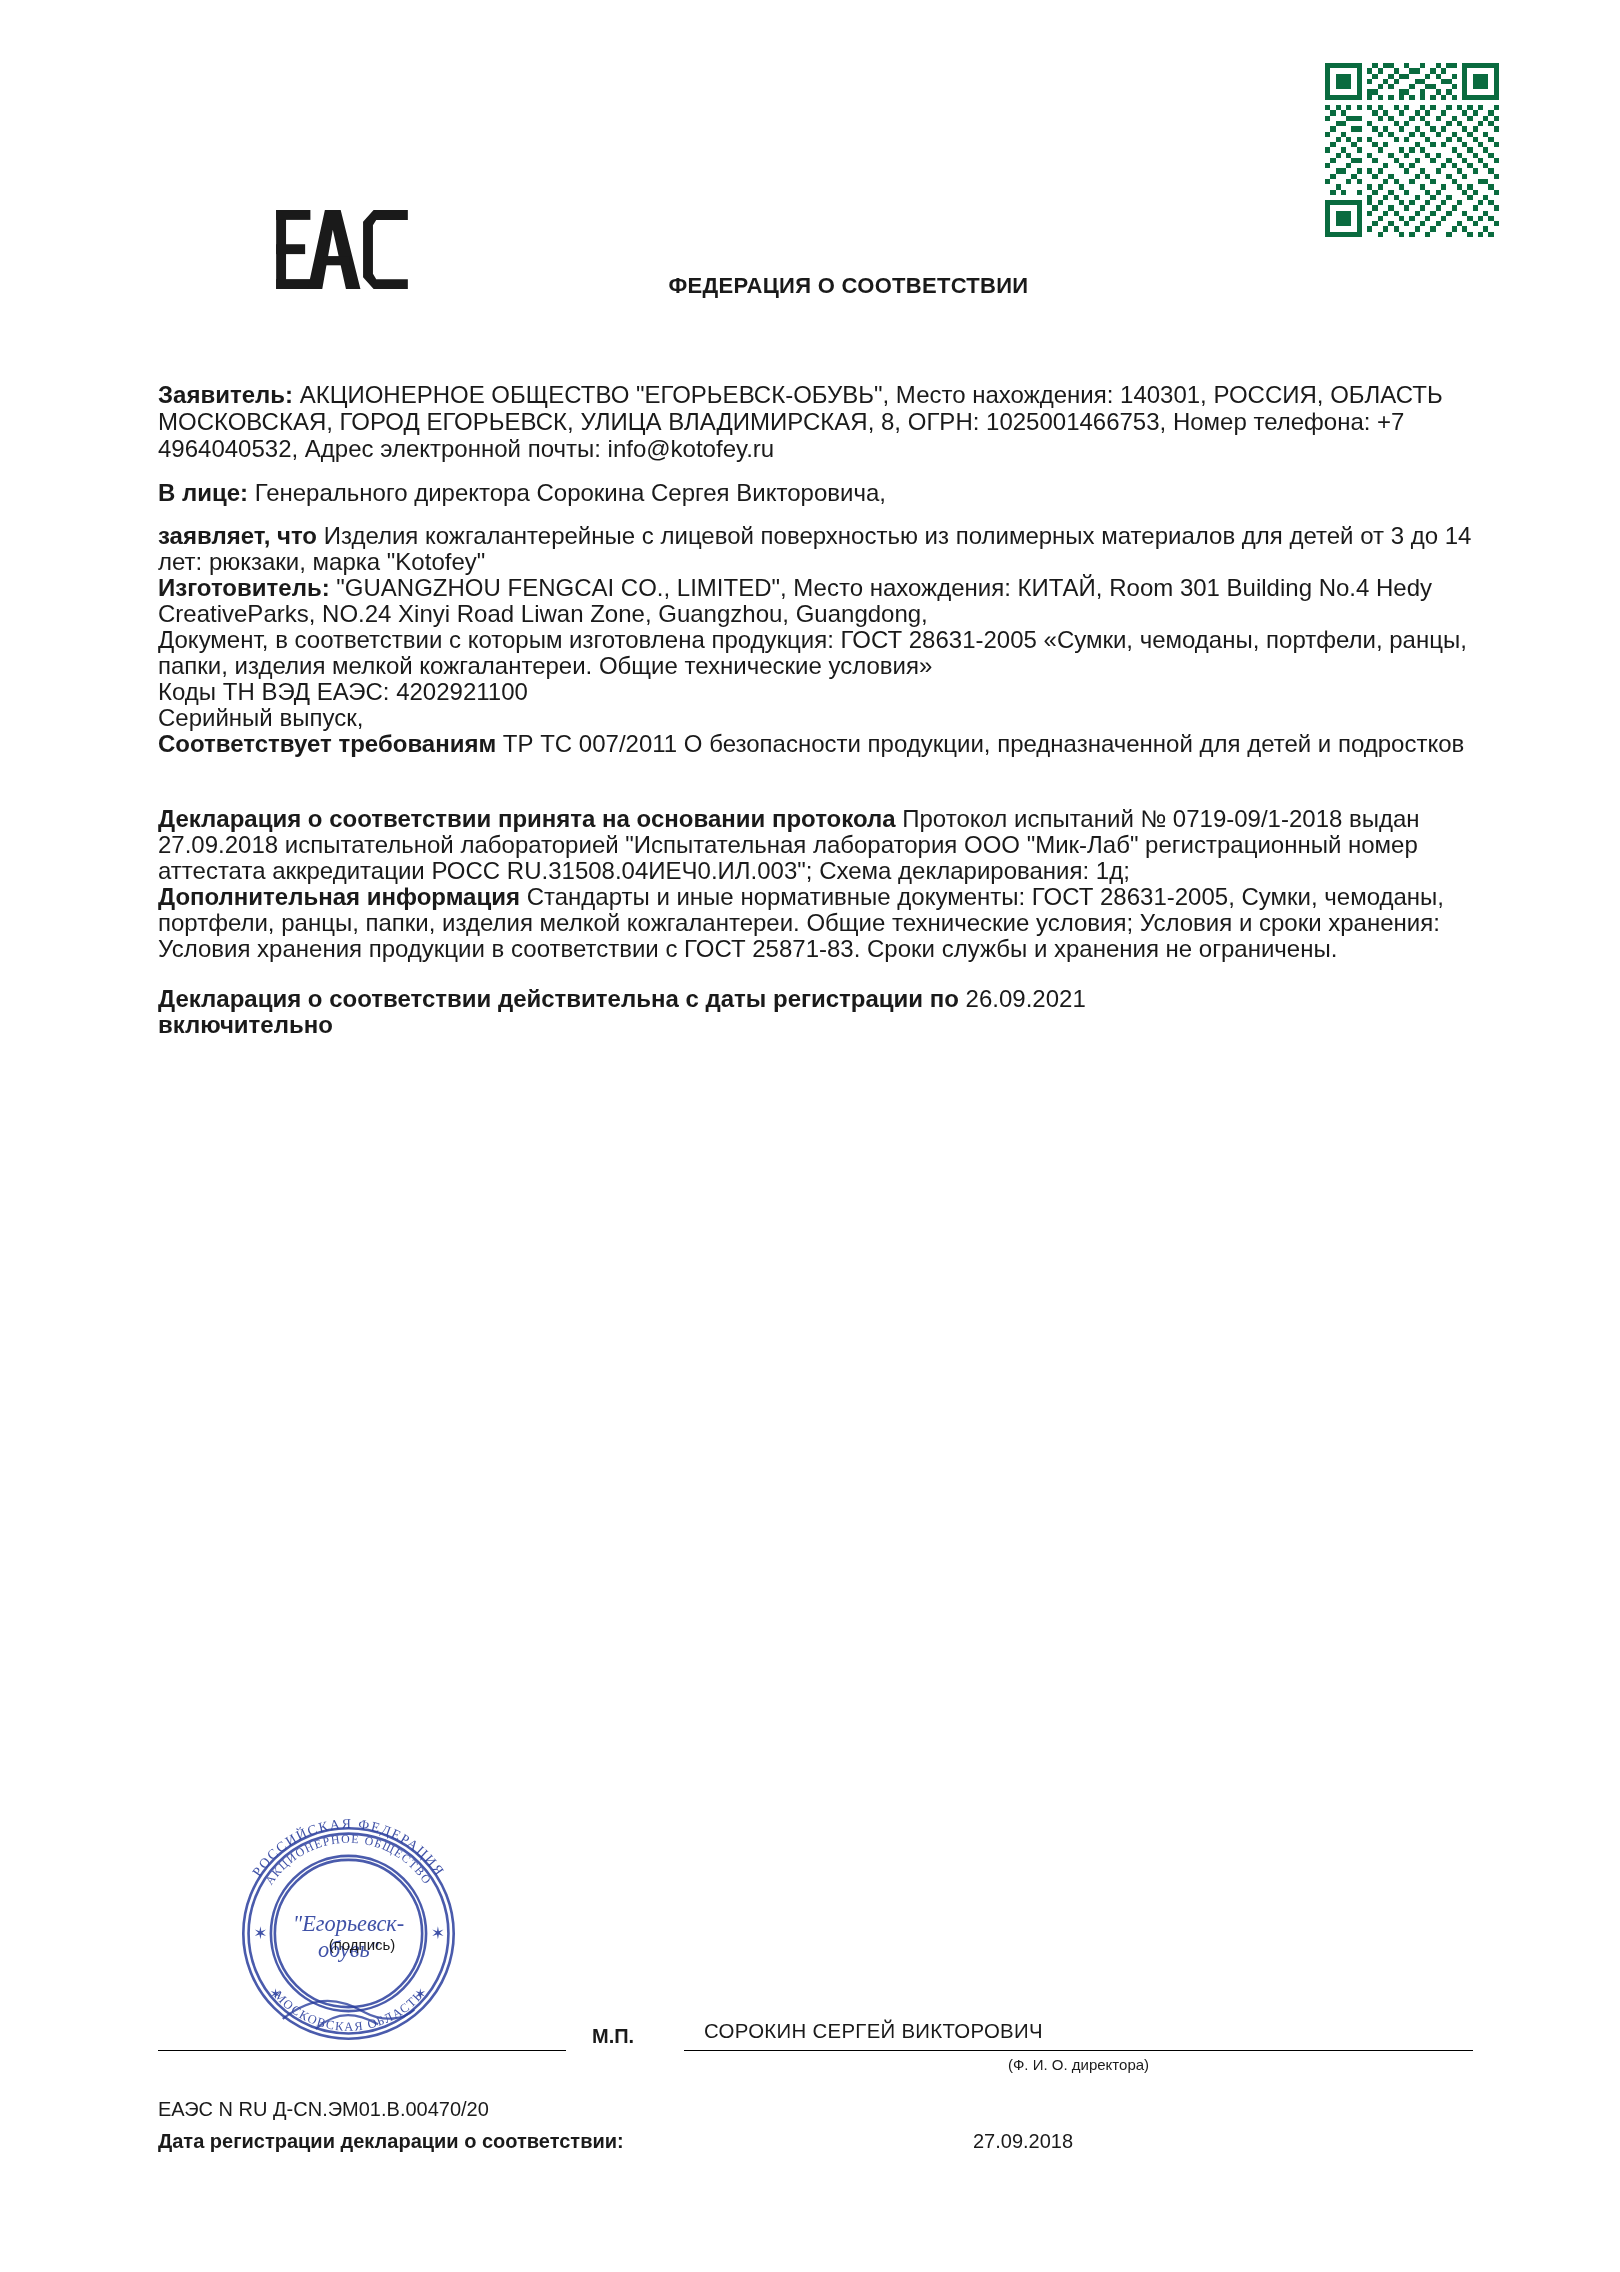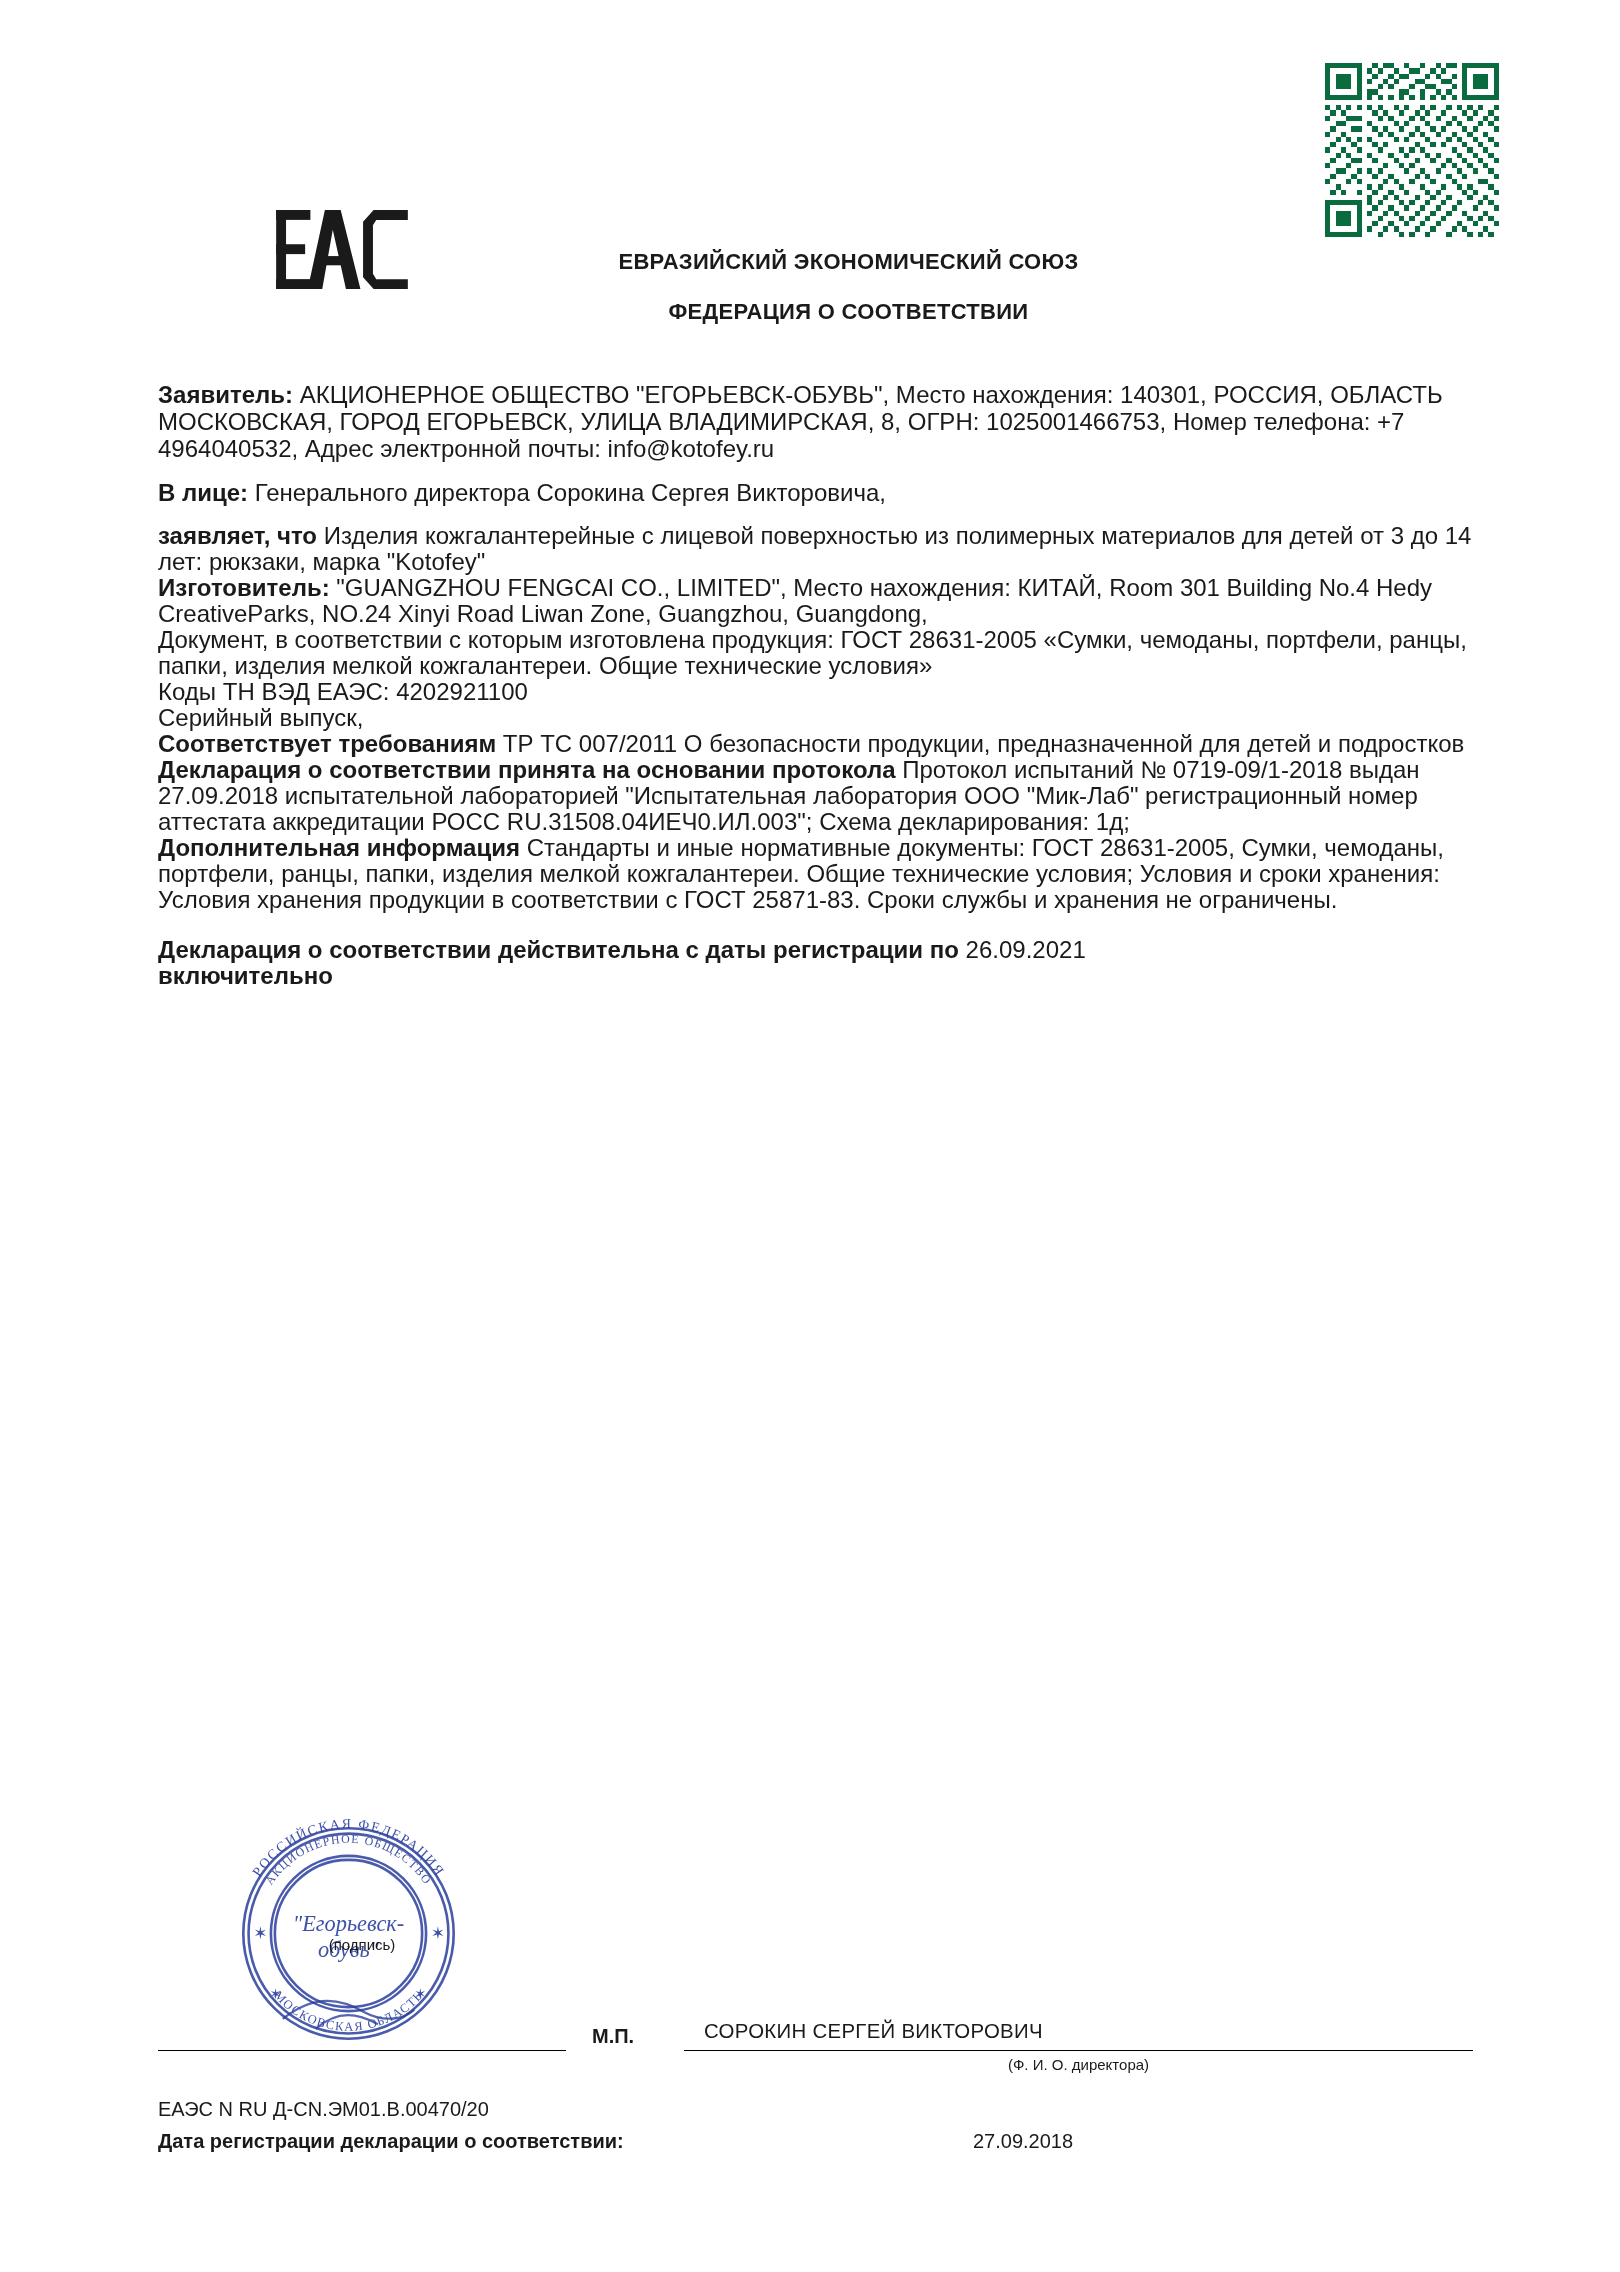--- a/index.html
+++ b/index.html
@@ -72,21 +72,21 @@
   }
   .para {
     font-size: 24px;
     line-height: 27px;
     margin-bottom: 0;
     text-align: left;
   }
   .para b { font-weight: bold; }
   .gap-s { margin-top: 17px; }
   .gap-m { margin-top: 24px; }
-  .gap-l { }
+  .gap-l { margin-top: 49px; }
 
   .tight { line-height: 26px; }
 
   
   .stamp {
     position: absolute;
     left: 217px;
     top: 1802px;
     width: 263px;
     height: 263px;
@@ -526,21 +526,20 @@
 
         <polygon points="74,0 98,0 128,120 106,120 86,30 70,120 48,120"></polygon>
         <rect x="72" y="70" width="40" height="14"></rect>
 
         <path d="M200,0 L148,0 L132,18 L132,102 L148,120 L200,120 L200,105 L152,105 L147,97 L147,23 L152,15 L200,15 Z"></path>
       </g>
     </svg>
   </div>
 
   <div class="hdr">
-    <div class="l1">ЕВРАЗИЙСКИЙ ЭКОНОМИЧЕСКИЙ СОЮЗ</div>
     <div class="l2">ФЕДЕРАЦИЯ О СООТВЕТСТВИИ</div>
   </div>
 
   <div class="body">
 
     <div class="para">
       <b>Заявитель:</b><span> АКЦИОНЕРНОЕ ОБЩЕСТВО "ЕГОРЬЕВСК-ОБУВЬ", Место нахождения: 140301, РОССИЯ, ОБЛАСТЬ МОСКОВСКАЯ, ГОРОД ЕГОРЬЕВСК, УЛИЦА ВЛАДИМИРСКАЯ, 8, ОГРН: 1025001466753, Номер телефона: +7 4964040532, Адрес электронной почты: info@kotofey.ru</span>
     </div>
 
     <div class="para gap-s">

